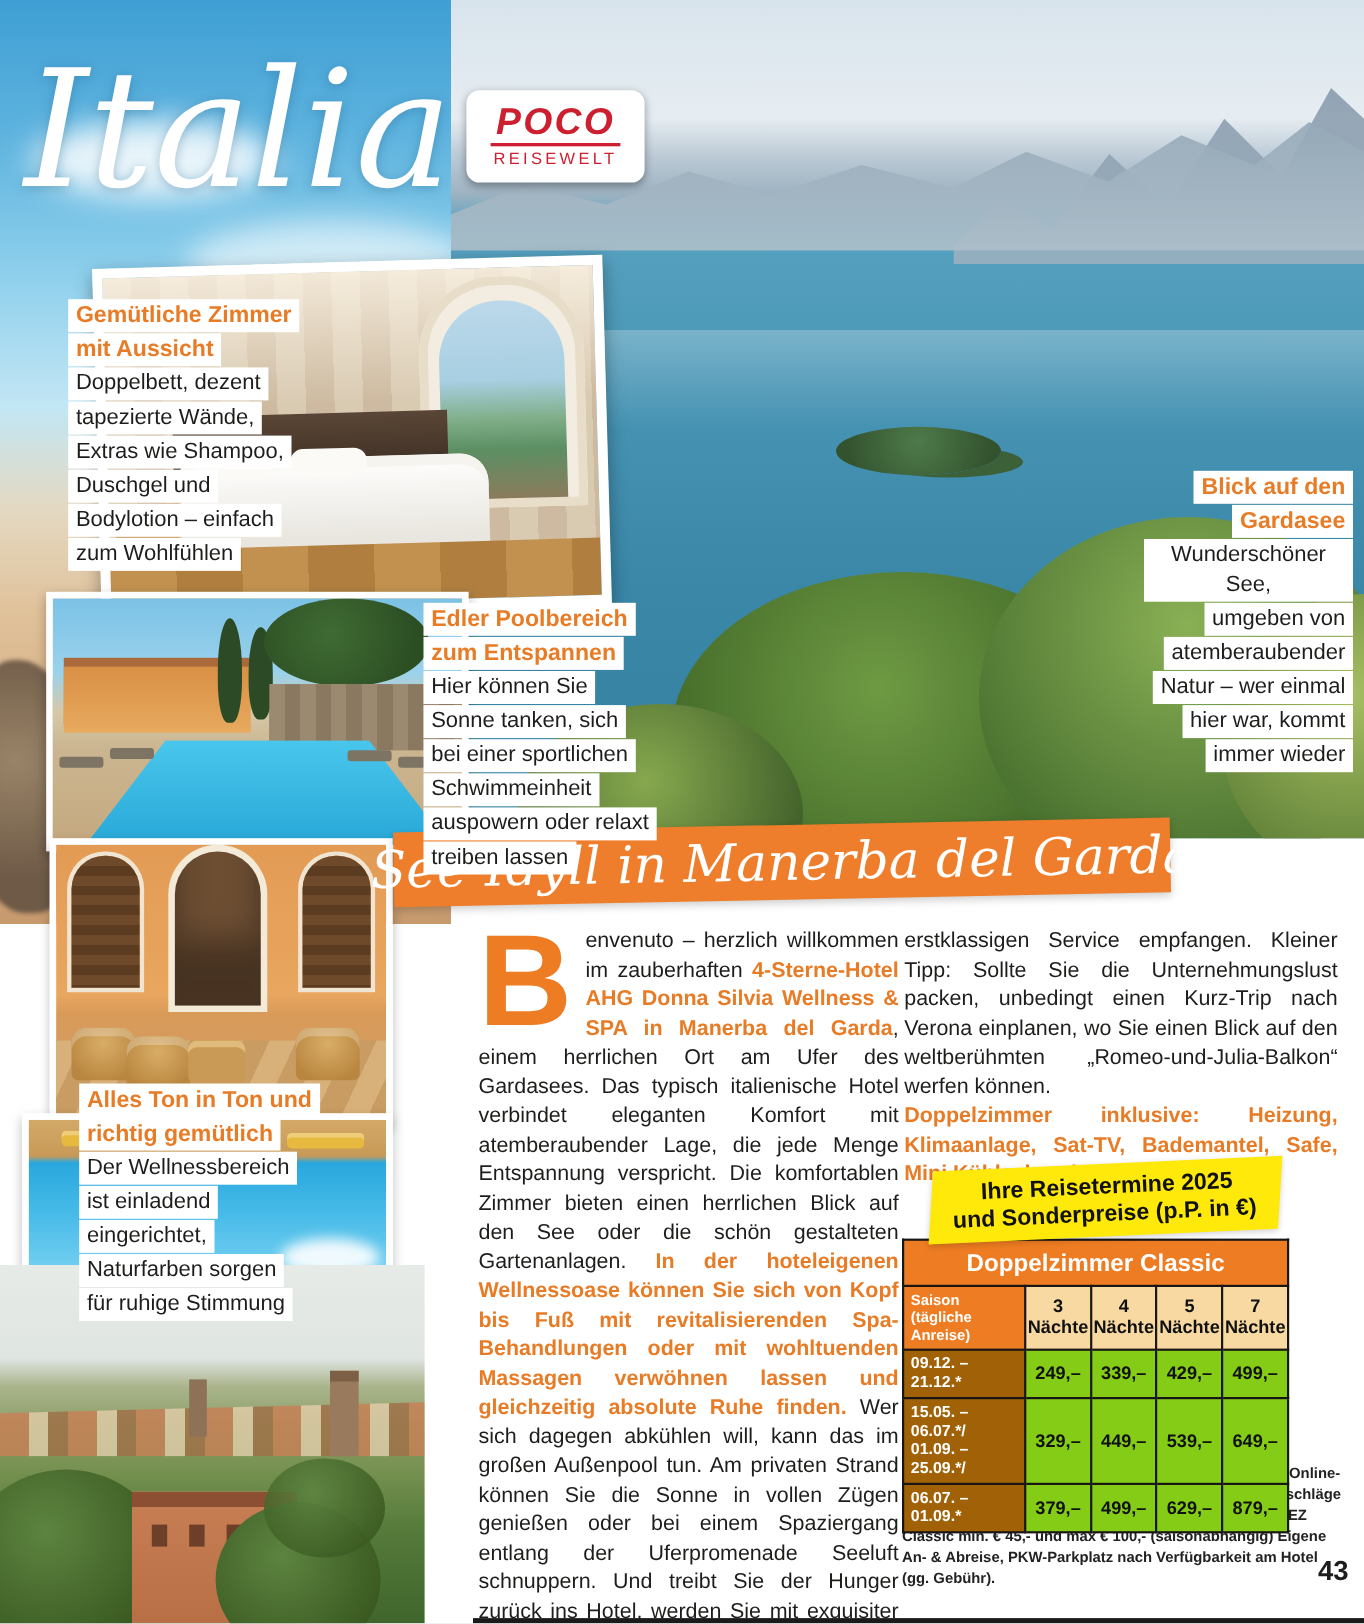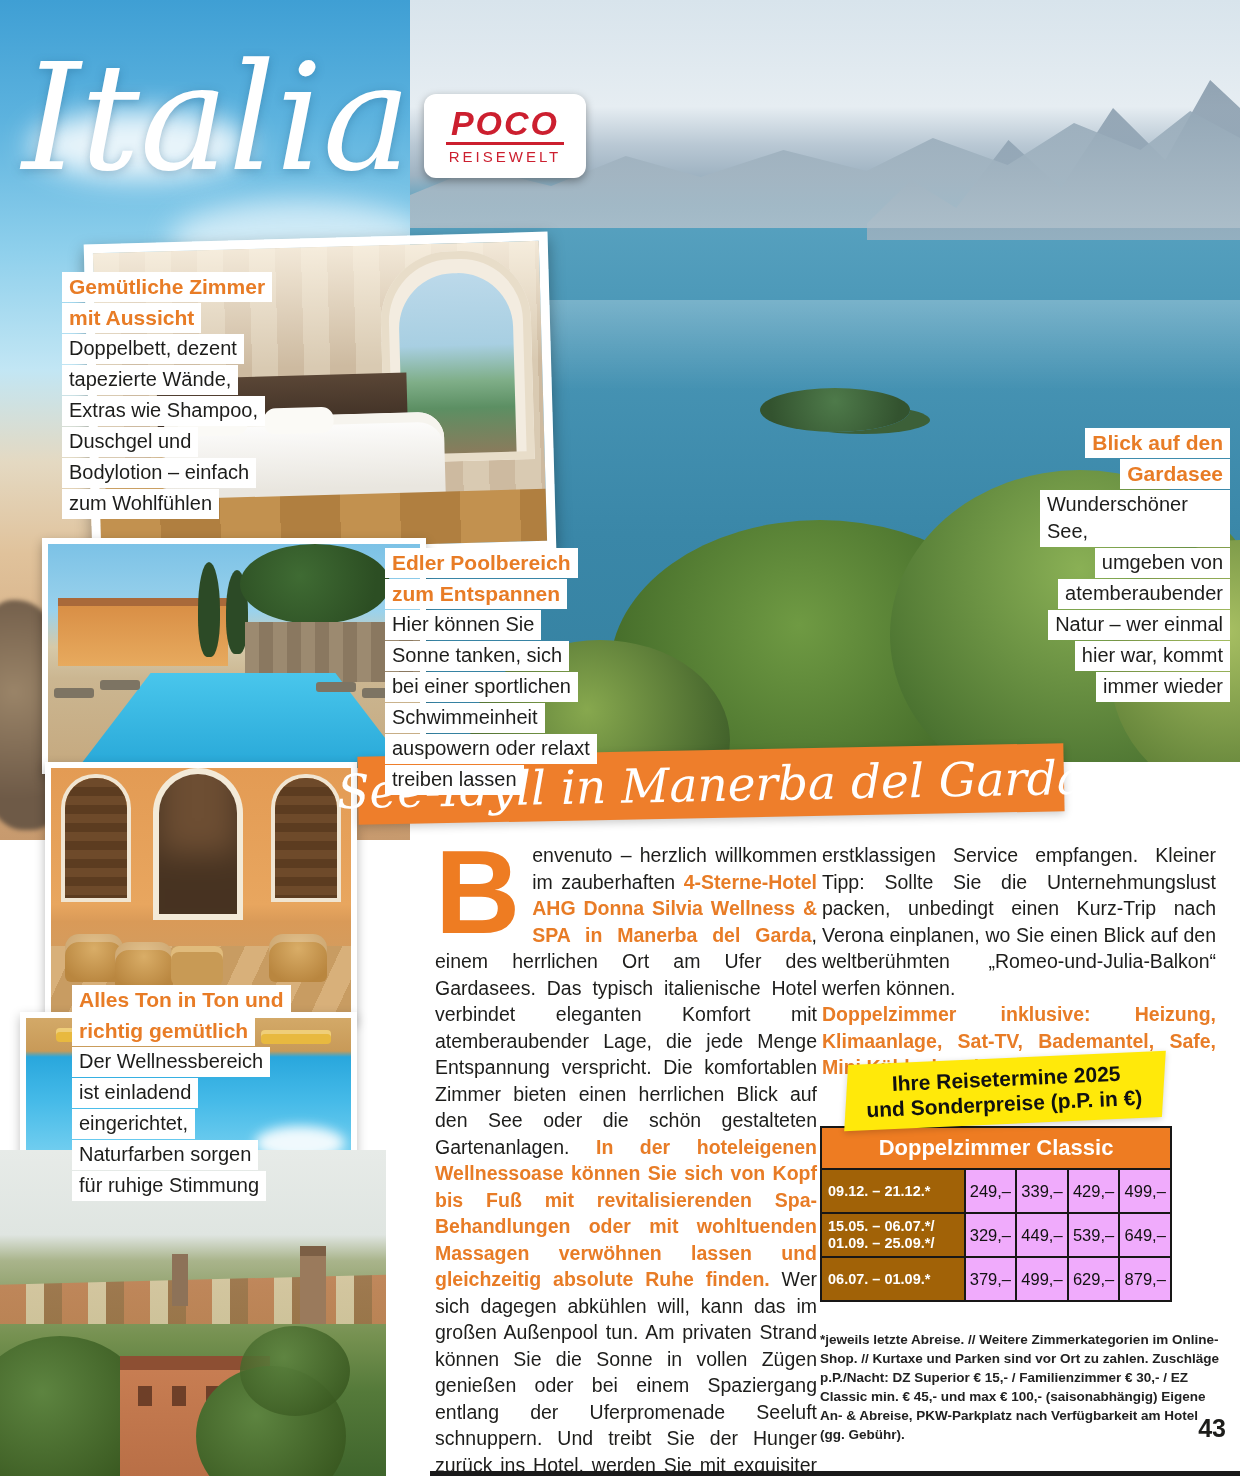--- a/index.html
+++ b/index.html
@@ -83,31 +83,31 @@
   .townphoto .tower2{position:absolute;left:172px;top:104px;width:16px;height:52px;background:#8d7258;}
   .townphoto .bigbldg{position:absolute;left:120px;bottom:0;width:150px;height:120px;background:linear-gradient(180deg,#c97f54,#b96f46);
     box-shadow:inset 0 14px 0 #8d4f33;}
   .townphoto .bigbldg i{position:absolute;display:block;width:14px;height:20px;background:#6e3f28;top:30px;}
   .townphoto .treeblob{position:absolute;border-radius:50%;background:radial-gradient(circle at 40% 35%,#5d8440,#38571f 80%);}
 
   
   .masthead{left:22px;top:18px;width:380px;height:230px;color:#fff;
     font-family:"DejaVu Serif",serif;font-style:italic;font-size:148px;line-height:200px;
     text-shadow:0 2px 10px rgba(30,90,130,.35);}
-  .poco{left:424px;top:94px;width:162px;height:84px;background:#fff;border-radius:12px;
+  .poco{left:424px;top:82px;width:162px;height:84px;background:#fff;border-radius:12px;
     box-shadow:0 3px 8px rgba(0,0,0,.35);text-align:center;}
   .poco .brand{display:block;margin-top:12px;color:#cc1f2f;font-weight:bold;font-style:italic;
     font-size:34px;letter-spacing:2px;line-height:34px;border-bottom:3px solid #cc1f2f;width:118px;margin-left:auto;margin-right:auto;padding-bottom:2px;}
   .poco .sub{display:block;color:#cc1f2f;font-size:15px;letter-spacing:3px;margin-top:3px;font-weight:500;}
 
   
   .caption{position:absolute;z-index:6;font-size:20px;line-height:27px;}
   .caption span{display:block;width:fit-content;background:#ffffff;padding:1px 7px 2px 7px;margin-bottom:1px;}
   .caption .h{color:#e87c26;font-weight:bold;font-size:21px;}
-  .caption.right span{margin-left:auto;text-align:left;}
+  .caption.right span{margin-left:auto;text-align:center;}
 
   
   .banner{left:358px;top:750px;width:706px;height:68px;background:#ee7e2b;z-index:5;
     transform:rotate(-1.1deg);box-shadow:0 3px 8px rgba(0,0,0,.2);
     display:flex;align-items:center;justify-content:center;}
   .banner .txt{color:#fff;font-family:"DejaVu Serif",serif;font-style:italic;font-size:47px;white-space:nowrap;}
 
   
   .colL{left:435px;top:842px;width:382px;}
   .colR{left:822px;top:842px;width:394px;}
@@ -124,21 +124,21 @@
   .flash span{color:#111;font-weight:bold;font-size:21px;line-height:25px;transform:skewX(6deg);}
 
   
   .pricetable{left:820px;top:1126px;width:352px;border-collapse:collapse;z-index:3;position:absolute;
     font-size:16px;}
   .pricetable td,.pricetable th{border:2.5px solid #181716;padding:0;}
   .pricetable .title{background:#ee7c22;color:#fff;font-weight:bold;font-size:22px;text-align:center;height:40px;}
   .pricetable .season-h{background:#ee7c22;color:#fff;font-weight:bold;font-size:13.5px;line-height:16px;text-align:left;padding:4px 6px;width:146px;}
   .pricetable .night-h{background:#f8d9a1;color:#111;font-weight:bold;font-size:16.5px;text-align:center;height:44px;width:61px;}
   .pricetable .season{background:#a16207;color:#fff;font-weight:bold;font-size:14.5px;line-height:17px;text-align:left;padding:4px 6px;height:34px;margin-left:16px;}
-  .pricetable .price{background:#f0abfc;color:#111;font-weight:normal;font-size:16.5px;text-align:center;}
+  .pricetable .price{background:#84cc16;color:#111;font-weight:bold;font-size:16.5px;text-align:center;}
 
   .footnote{left:820px;top:1330px;width:404px;font-size:13.5px;line-height:19px;font-weight:bold;color:#222;}
   .pagenum{left:1150px;top:1414px;width:76px;text-align:right;font-size:25px;font-weight:bold;color:#1d1d1b;}
   .bottombar{left:430px;top:1471px;width:810px;height:5px;background:#1a1a1a;}
 </style>
 </head>
 <body>
 
 <div class="page">
 
@@ -284,20 +284,30 @@
     <span>Ihre Reisetermine 2025</span>
     <span>und Sonderpreise (p.P. in €)</span>
   </div>
 
   <table class="pricetable">
     <tbody>
         <tr>
       <td class="title" colspan="5">Doppelzimmer Classic</td>
     </tr>
     <tr>
+      <td class="season-h">
+        <div>Saison</div>
+        <div>(tägliche Anreise)</div>
+      </td>
+      <td class="night-h">3 Nächte</td>
+      <td class="night-h">4 Nächte</td>
+      <td class="night-h">5 Nächte</td>
+      <td class="night-h">7 Nächte</td>
+    </tr>
+    <tr>
       <td class="season">09.12. – 21.12.*</td>
       <td class="price">249,–</td>
       <td class="price">339,–</td>
       <td class="price">429,–</td>
       <td class="price">499,–</td>
     </tr>
     <tr>
       <td class="season">
         <div>15.05. – 06.07.*/</div>
         <div>01.09. – 25.09.*/</div>

